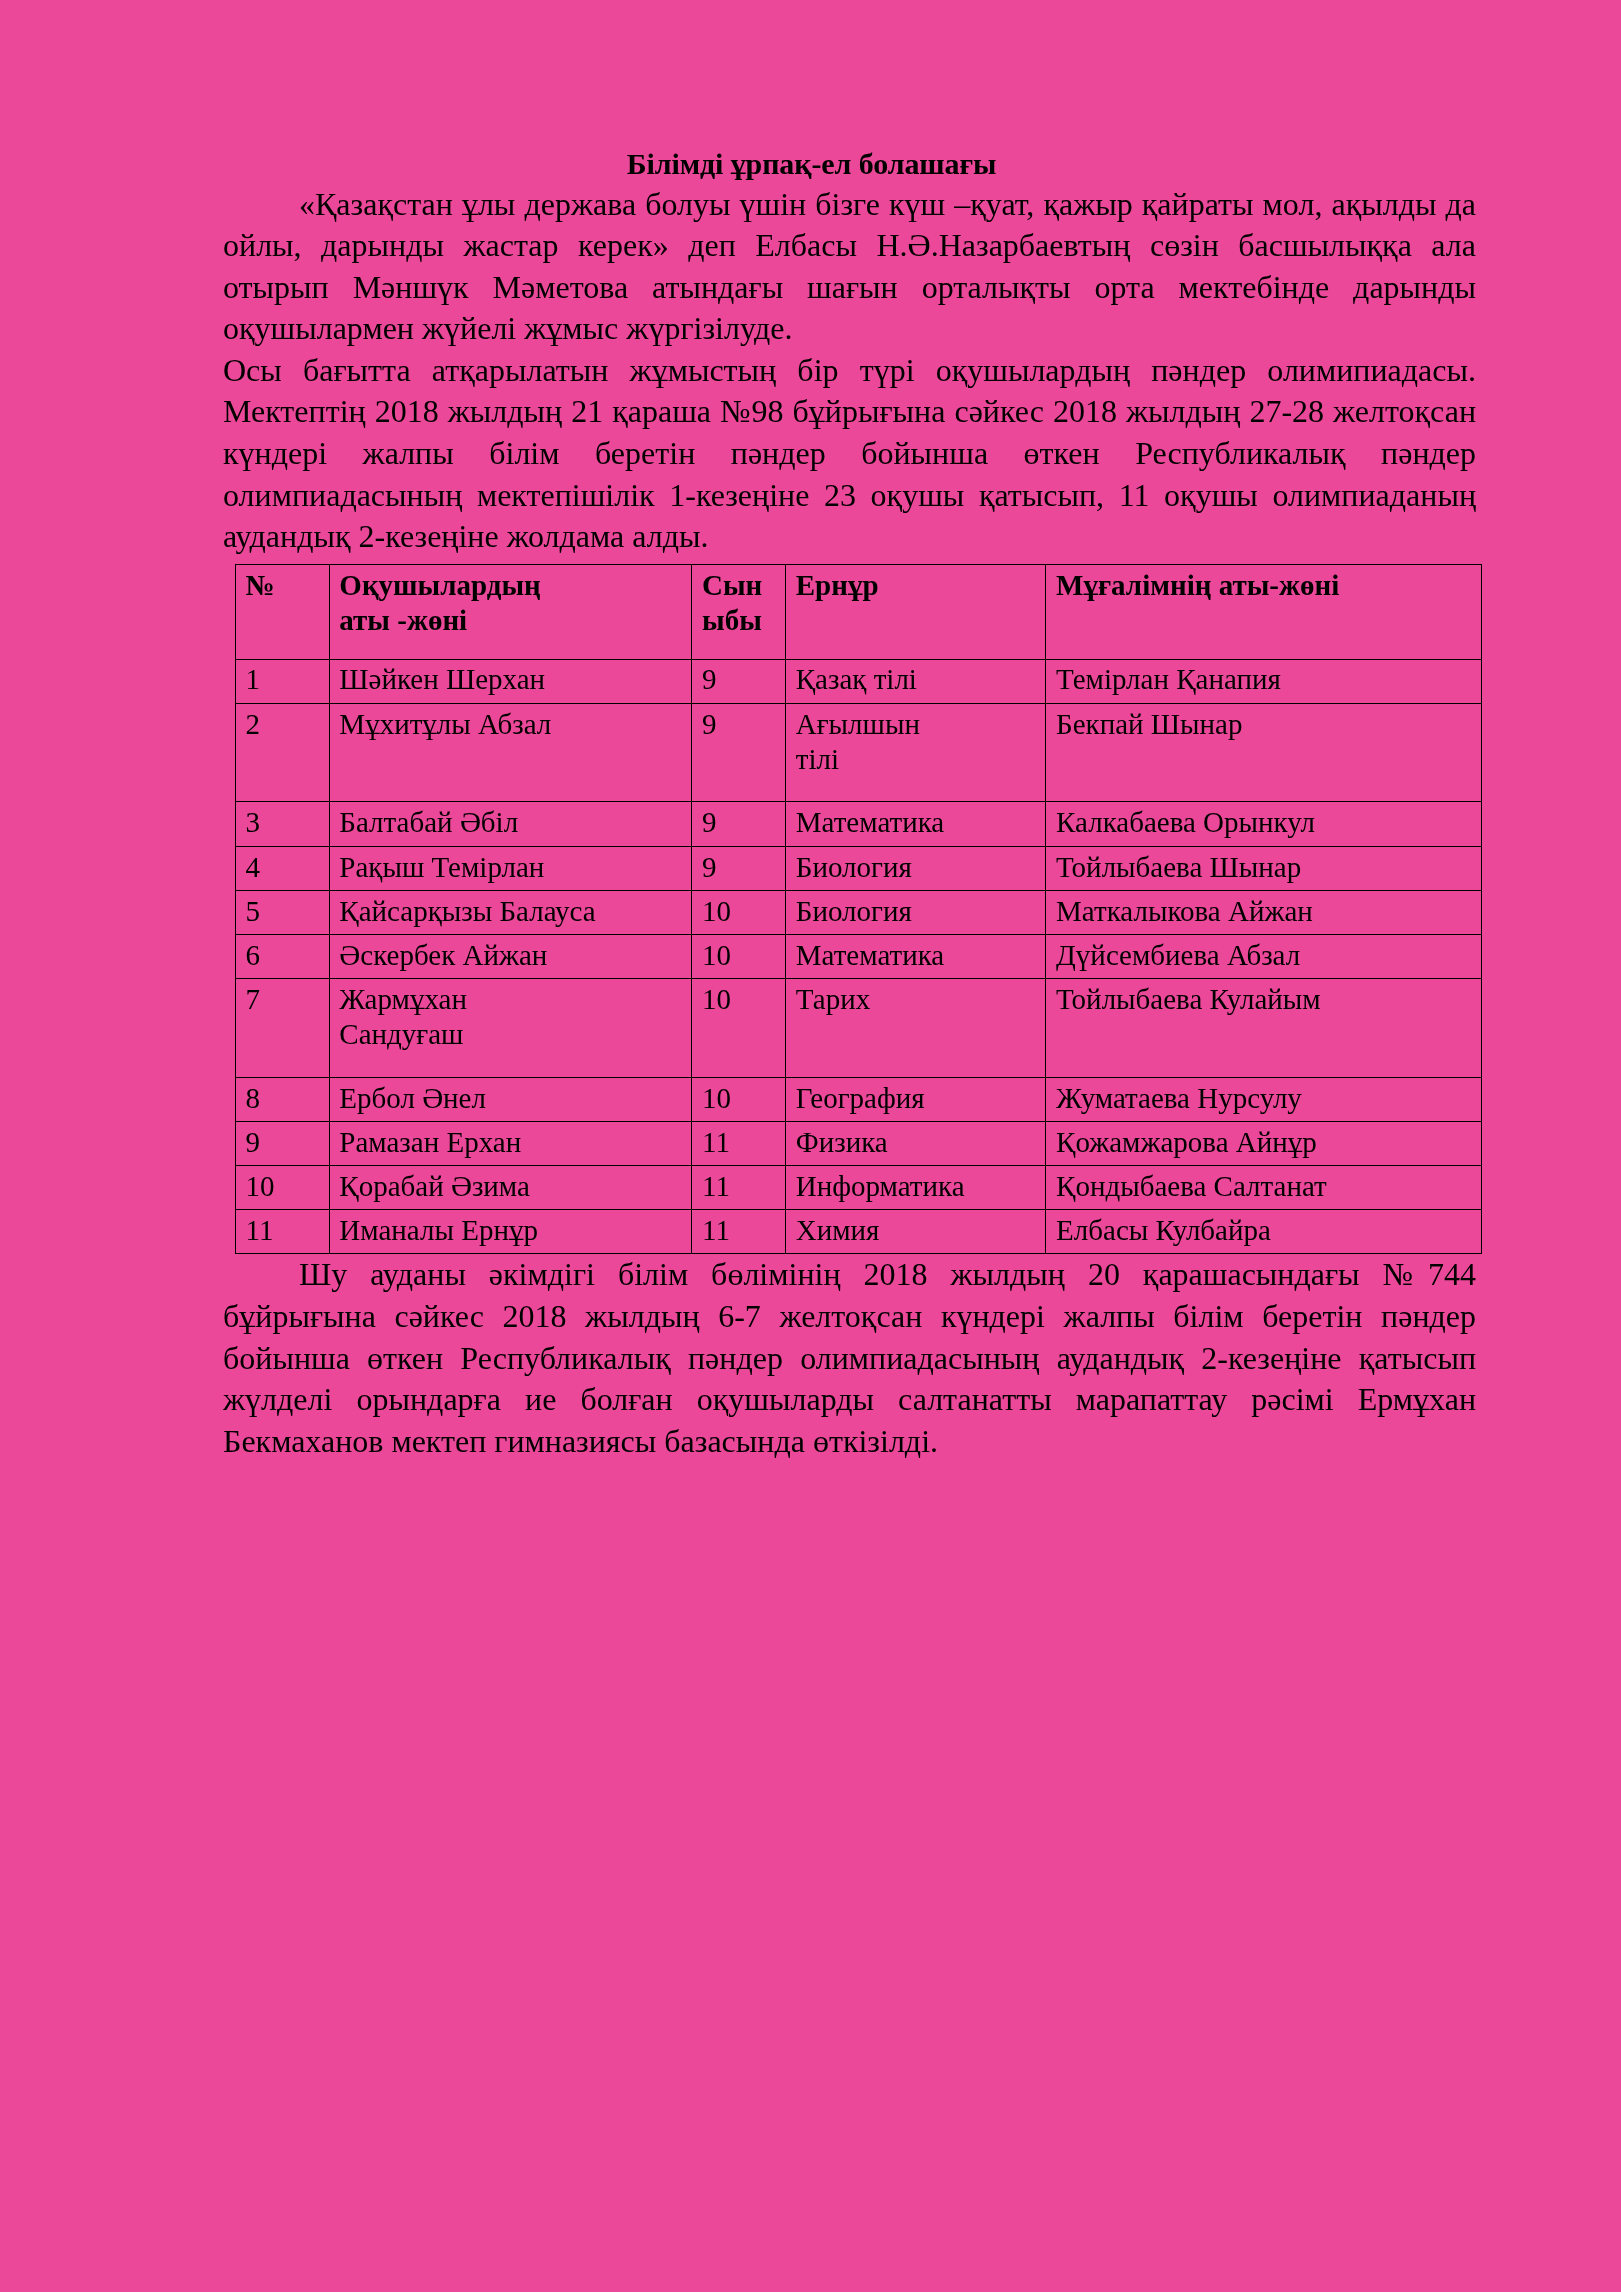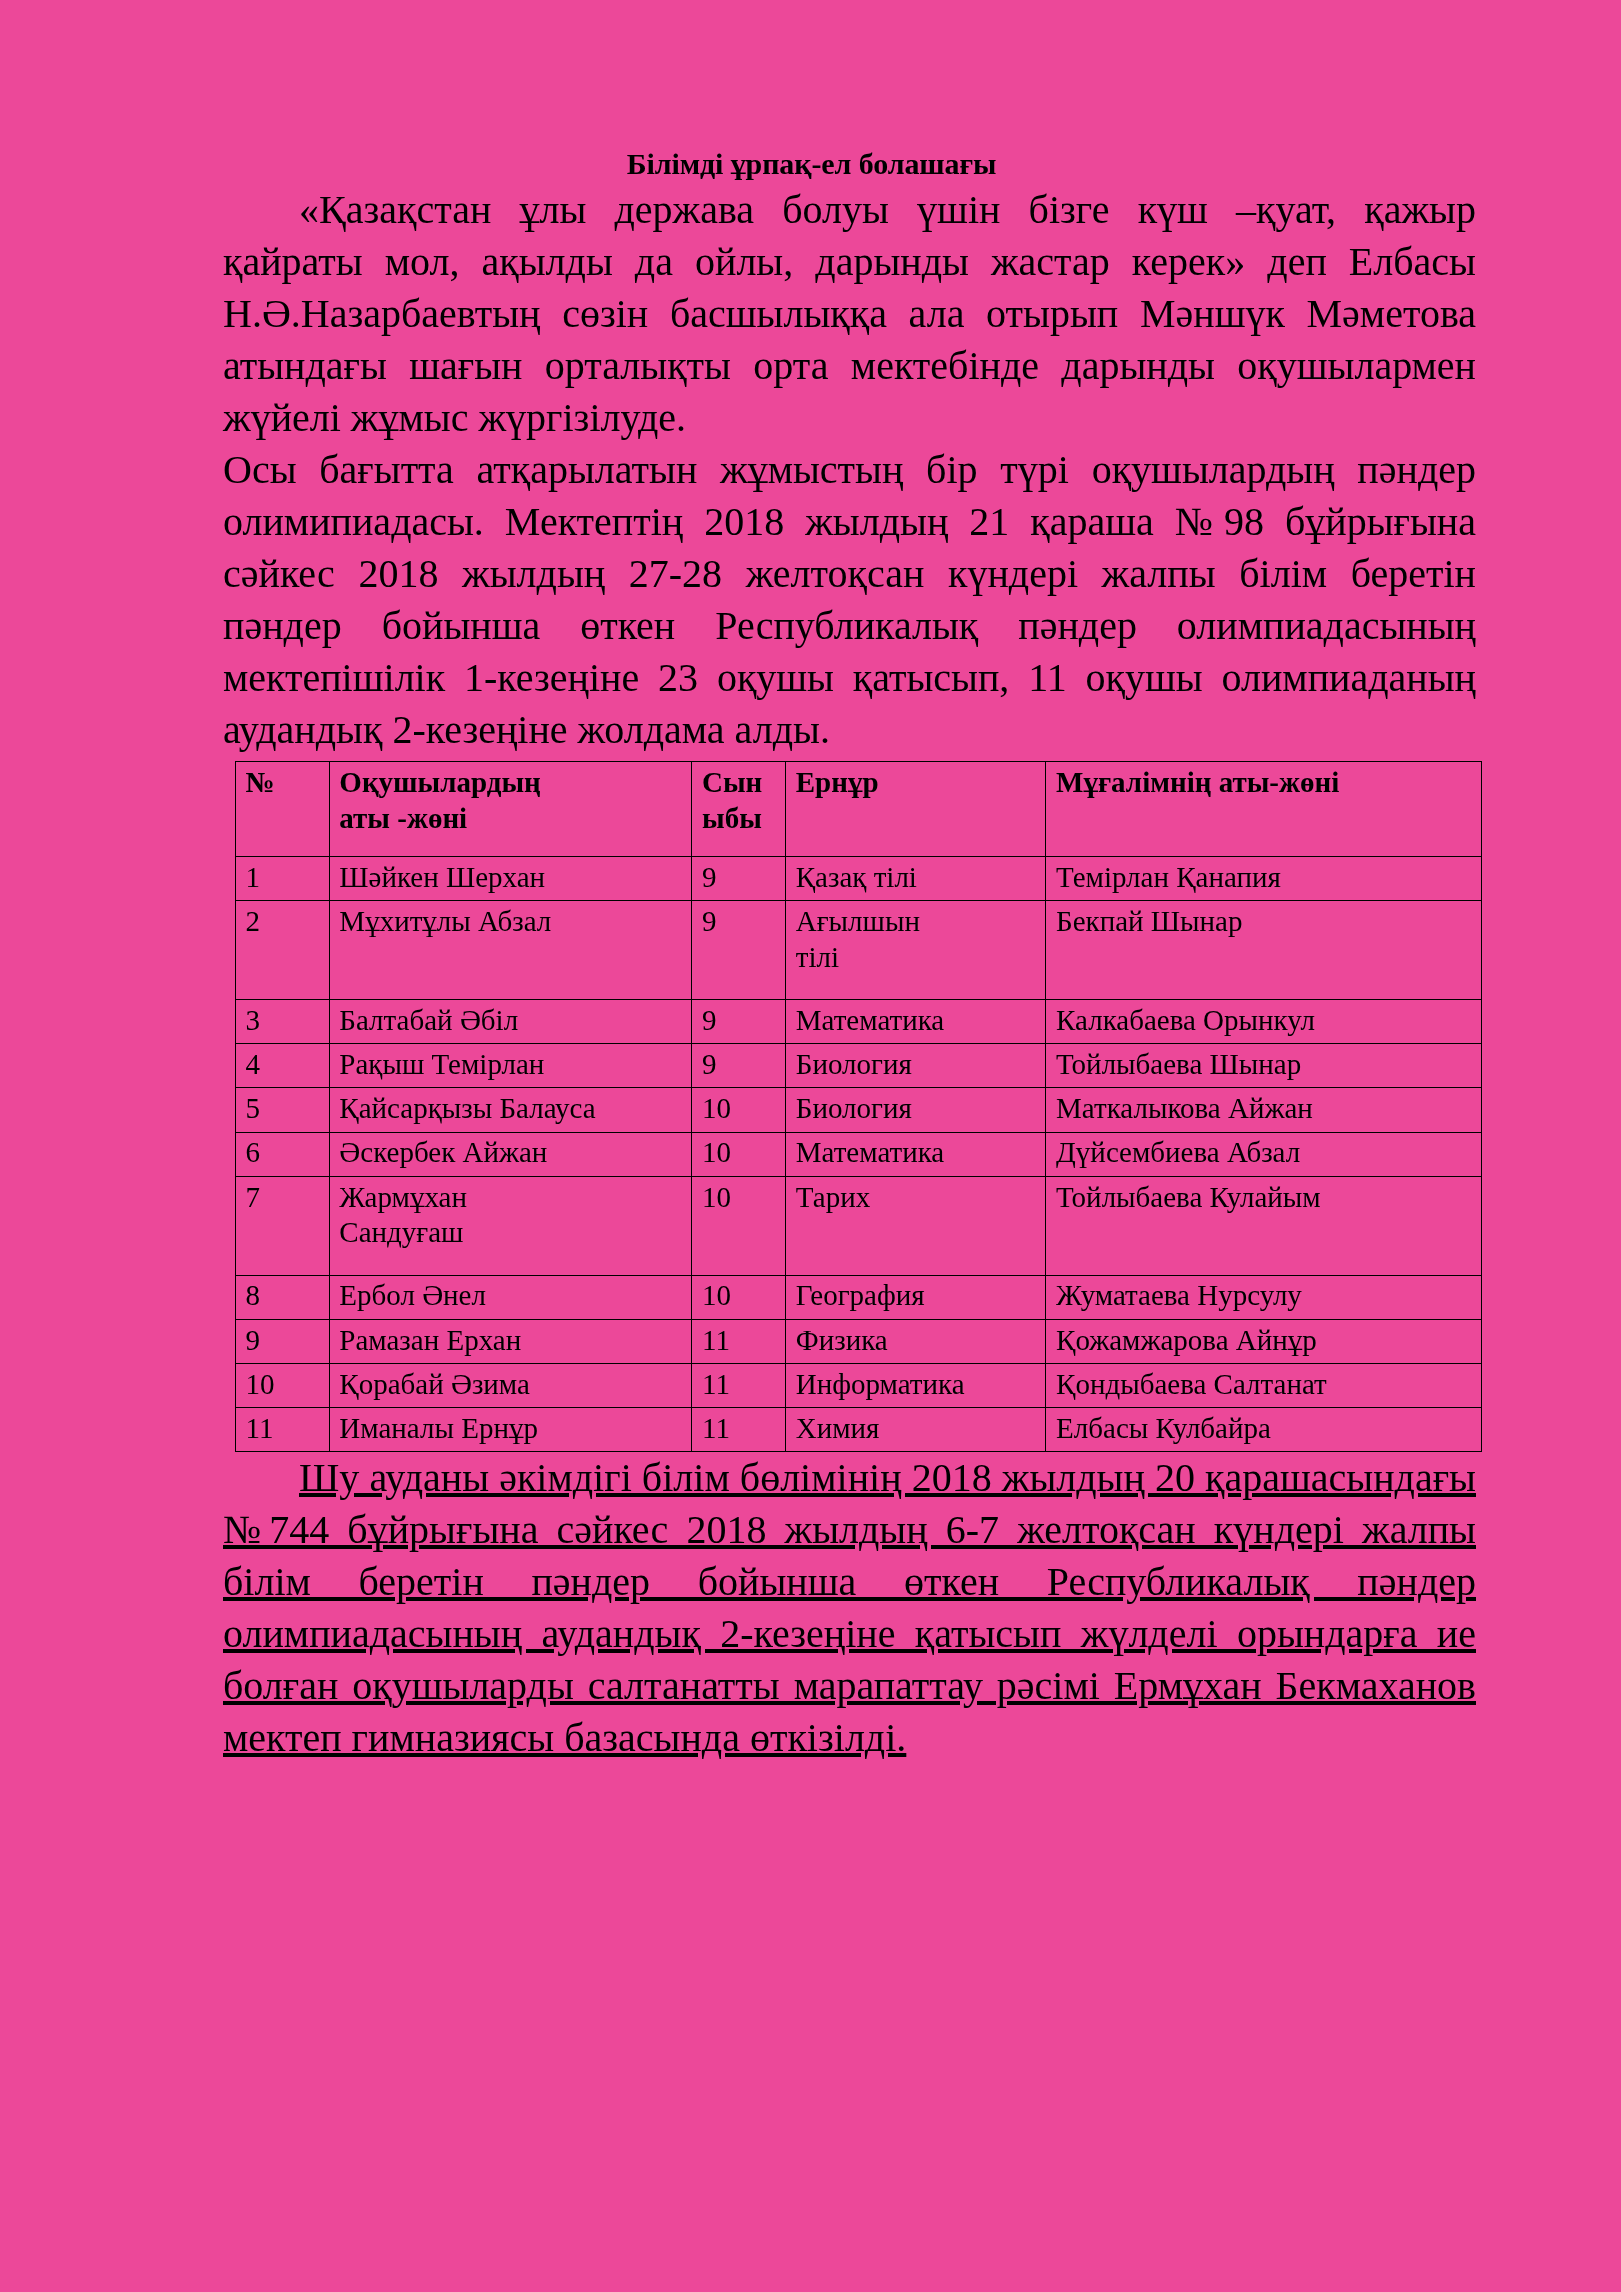--- a/index.html
+++ b/index.html
@@ -23,21 +23,21 @@
   .doc-title {
     text-align: center;
     font-weight: bold;
     font-size: 30px;
     line-height: 1.15;
     margin: 0 0 2px 0;
     letter-spacing: -0.1px;
     padding-right: 76px;
   }
   p.body-par {
-    font-size: 40px;
+    font-size: 32px;
     line-height: 1.30;
     margin: 0;
     text-align: justify;
     text-justify: inter-word;
   }
   p.indent {
     text-indent: 76px;
   }
   table.olymp {
     border-collapse: collapse;
@@ -61,21 +61,20 @@
   .col-name  { width: 294px; }
   .col-class { width: 76px; }
   .col-subj  { width: 211px; }
   .col-teach { width: 353px; }
   th.h-no, td.c-no { text-align: left; }
   .hdr-cell { height: 86px; }
   .tall-cell { height: 90px; }
   .cell-line2 { display: block; }
   .after-table {
     margin-top: 3.9px;
-    text-decoration: underline;
   }
 </style>
 </head>
 <body>
 
 <div class="page">
 
   <h1 class="doc-title">Білімді ұрпақ-ел болашағы</h1>
 
   <p class="body-par indent">«Қазақстан ұлы держава болуы үшін бізге күш –қуат, қажыр қайраты мол, ақылды да ойлы, дарынды жастар керек» деп Елбасы Н.Ә.Назарбаевтың сөзін басшылыққа ала отырып Мәншүк Мәметова атындағы шағын орталықты орта мектебінде дарынды оқушылармен жүйелі жұмыс жүргізілуде.</p>

